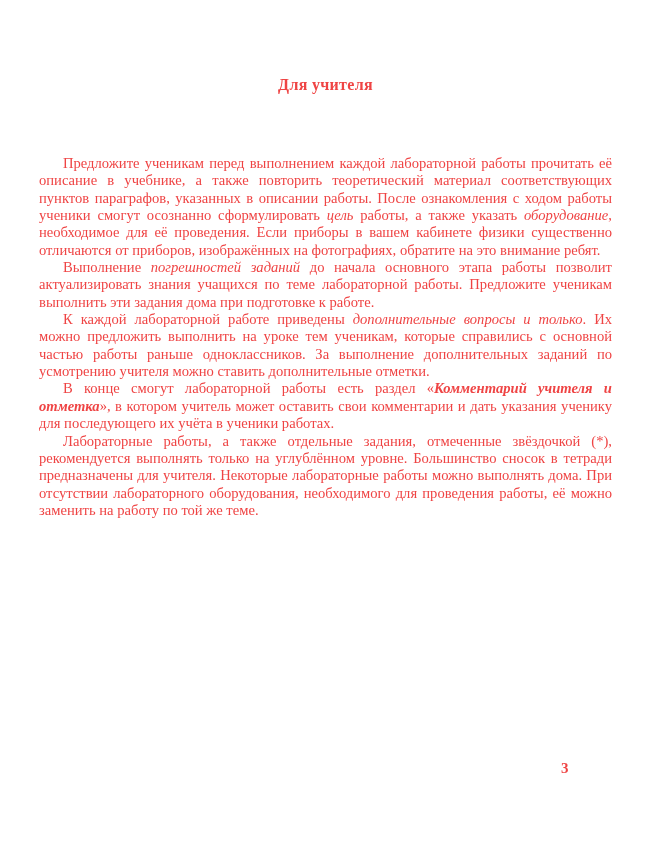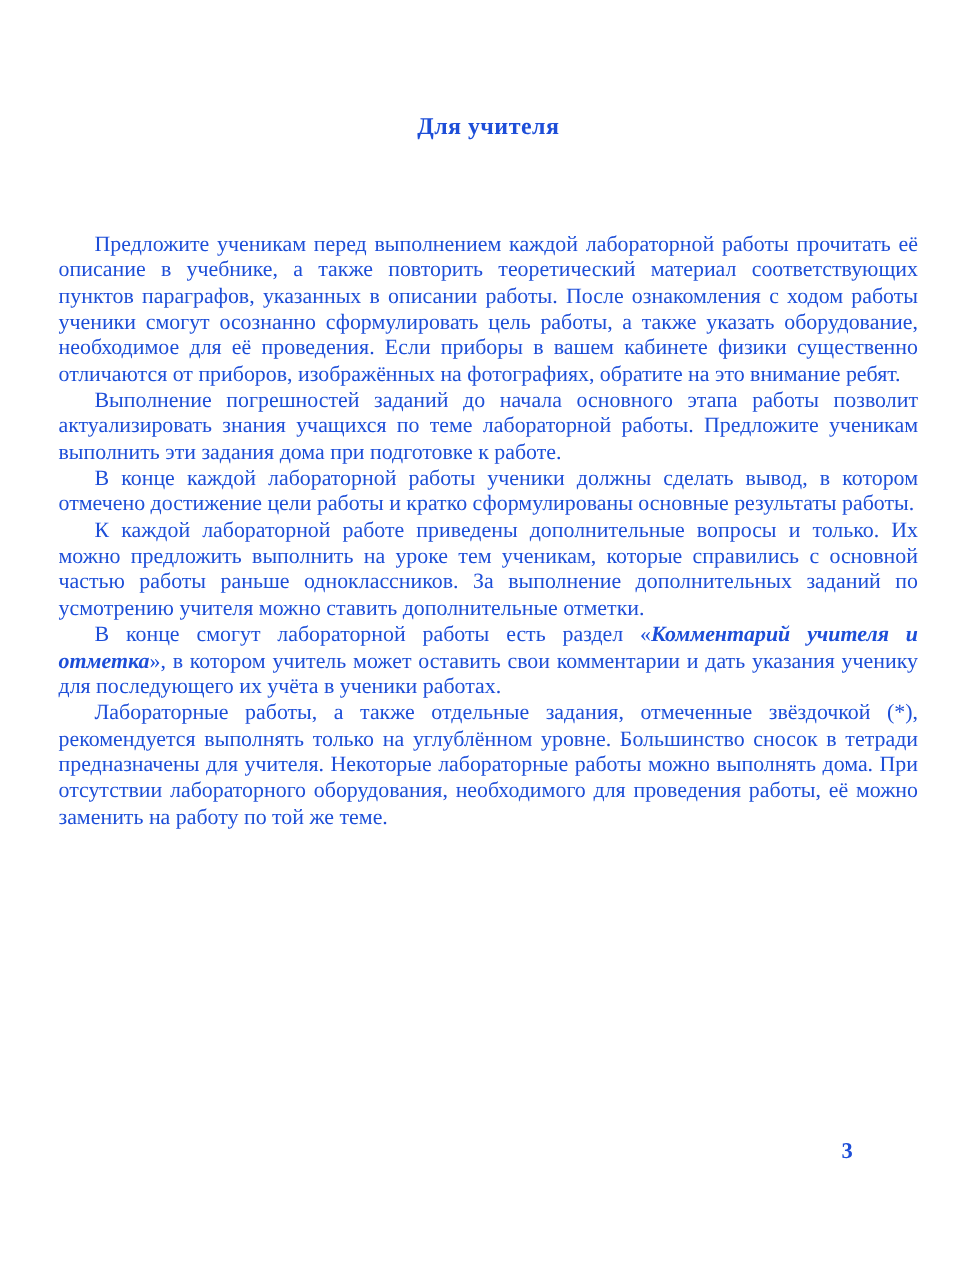--- a/index.html
+++ b/index.html
@@ -6,21 +6,21 @@
     margin: 0;
     padding: 0;
     background: #ffffff;
   }
   .page {
     position: relative;
     width: 650px;
     height: 812px;
     background: #ffffff;
     font-family: "Liberation Serif", "DejaVu Serif", serif;
-    color: #1d4ed8;
+    color: #ef4444;
     overflow: hidden;
     margin: 0 auto;
   }
   .content {
     position: absolute;
     left: 39px;
     right: 38px;
     top: 0;
   }
   .page-title {
@@ -37,20 +37,21 @@
     font-size: 14.6px;
     line-height: 17.35px;
     text-align: justify;
   }
   .body-text p {
     margin: 0;
     padding: 0;
     text-indent: 24px;
   }
   .italic {
+    font-style: italic;
   }
   .bold-italic {
     font-style: italic;
     font-weight: bold;
   }
   .page-number {
     position: absolute;
     left: 561px;
     top: 760px;
     font-size: 15px;
@@ -59,20 +60,19 @@
 </style>
 </head>
 <body>
 
 <div class="page">
   <div class="content">
     <h1 class="page-title">Для учителя</h1>
     <div class="body-text">
         <p><span>Предложите ученикам перед выполнением каждой лабораторной работы прочитать её описание в учебнике, а также повторить теоретический материал соответствующих пунктов параграфов, указанных в описании работы. После ознакомления с ходом работы ученики смогут осознанно сформулировать </span><span class="italic">цель</span><span> работы, а также указать </span><span class="italic">оборудование</span><span>, необходимое для её проведения. Если приборы в вашем кабинете физики существенно отличаются от приборов, изображённых на фотографиях, обратите на это внимание ребят.</span></p>
         <p><span>Выполнение </span><span class="italic">погрешностей заданий</span><span> до начала основного этапа работы позволит актуализировать знания учащихся по теме лабораторной работы. Предложите ученикам выполнить эти задания дома при подготовке к работе.</span></p>
-        <p><span>В конце каждой лабораторной работы ученики должны сделать вывод, в котором отмечено достижение цели работы и кратко сформулированы основные результаты работы.</span></p>
         <p><span>К каждой лабораторной работе приведены </span><span class="italic">дополнительные вопросы и только</span><span>. Их можно предложить выполнить на уроке тем ученикам, которые справились с основной частью работы раньше одноклассников. За выполнение дополнительных заданий по усмотрению учителя можно ставить дополнительные отметки.</span></p>
         <p><span>В конце смогут лабораторной работы есть раздел «</span><span class="bold-italic">Комментарий учителя и отметка</span><span>», в котором учитель может оставить свои комментарии и дать указания ученику для последующего их учёта в ученики работах.</span></p>
         <p><span>Лабораторные работы, а также отдельные задания, отмеченные звёздочкой (*), рекомендуется выполнять только на углублённом уровне. Большинство сносок в тетради предназначены для учителя. Некоторые лабораторные работы можно выполнять дома. При отсутствии лабораторного оборудования, необходимого для проведения работы, её можно заменить на работу по той же теме.</span></p>
       </div>
   </div>
   <div class="page-number">3</div>
 </div>
 
 </body></html>

